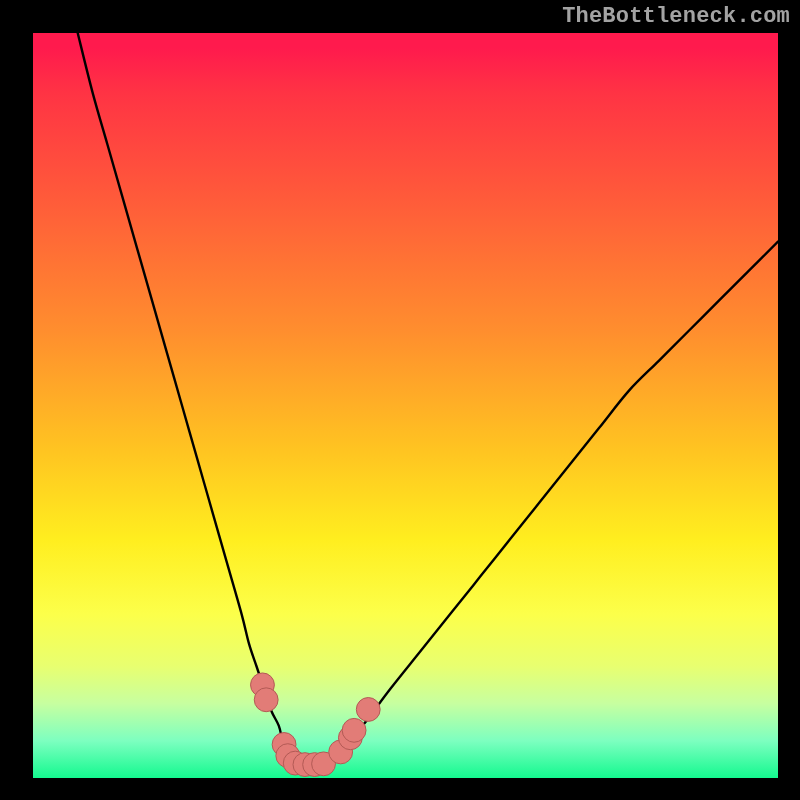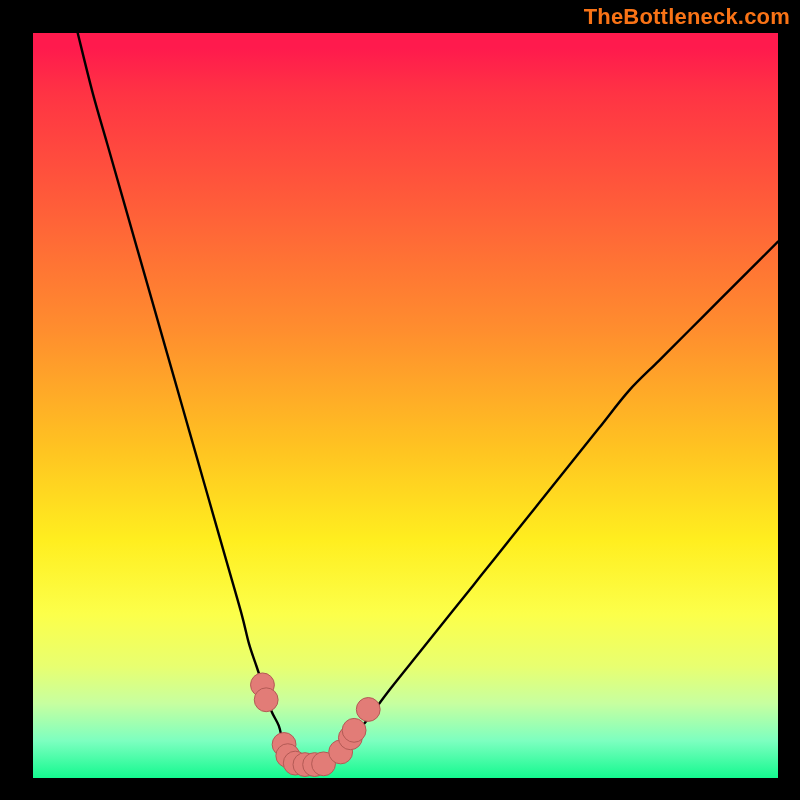--- a/index.html
+++ b/index.html
@@ -37,25 +37,26 @@
       #e8ff70 85%,
       #c7ffa0 90%,
       #7dffc0 95%,
       #14f98f 100%
     );
   }
   .watermark {
     position: absolute;
     top: 4px;
     right: 10px;
-    color: #f97316;
+    color: #a3a3a3;
     font-size: 22px;
     font-weight: 600;
     letter-spacing: 0.2px;
     user-select: none;
+    font-family: Liberation Mono, monospace;
   }
   svg.curves {
     position: absolute;
     left: 0;
     top: 0;
     width: 745px;
     height: 745px;
   }
 </style>
 </head>

